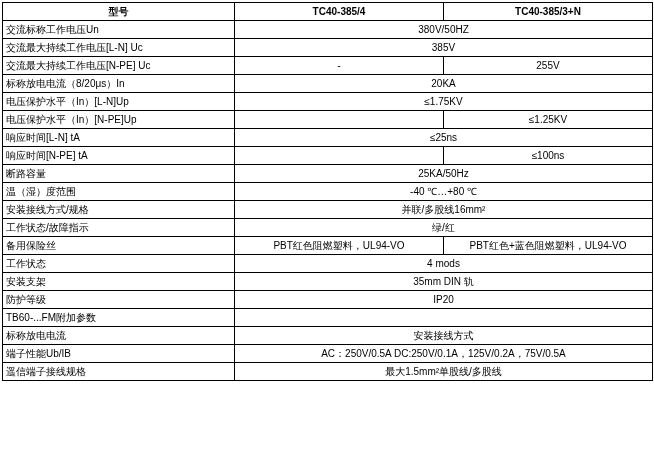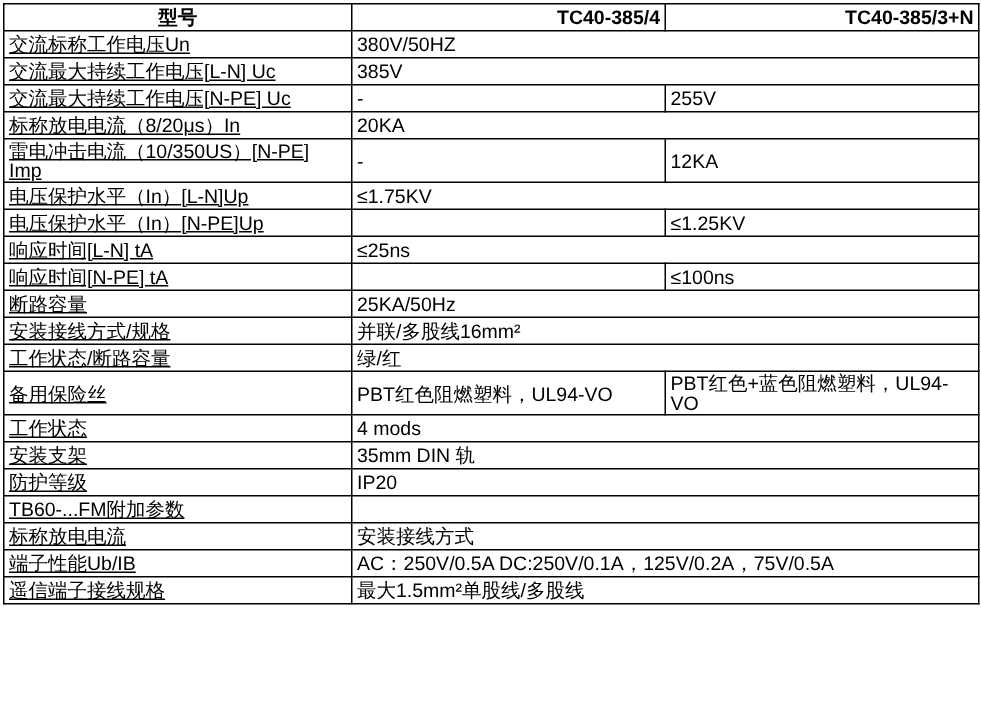--- a/index.html
+++ b/index.html
@@ -19,38 +19,37 @@
     background: #ffffff;
   }
   table.spec {
     border-collapse: collapse;
     width: 650px;
     margin: 2px 0 0 2px;
     table-layout: fixed;
   }
   table.spec td {
     border: 1px solid #000000;
-    font-size: 13px;
+    font-size: 10px;
     line-height: 13px;
     padding: 1px 3px;
     height: 18px;
     vertical-align: middle;
     box-sizing: border-box;
   }
   td.label {
     text-align: left;
     width: 232px;
     padding-left: 4px;
-    text-decoration: underline;
   }
   td.val {
-    text-align: left;
+    text-align: center;
   }
   td.head {
-    text-align: right;
+    text-align: center;
     font-weight: bold;
     font-size: 12px;
     height: 24px;
   }
   td.headlabel {
     text-align: center;
     font-weight: bold;
     font-size: 12px;
     height: 24px;
   }
@@ -87,25 +86,20 @@
         <td class="val">-</td>
         <td class="val">255V</td>
       </tr>
 
       <tr>
         <td class="label">标称放电电流（8/20μs）In</td>
         <td class="val" colspan="2">20KA</td>
       </tr>
 
 
-      <tr>
-        <td class="label">雷电冲击电流（10/350US）[N-PE] Imp</td>
-        <td class="val">-</td>
-        <td class="val">12KA</td>
-      </tr>
 
       <tr>
         <td class="label">电压保护水平（In）[L-N]Up</td>
         <td class="val" colspan="2">≤1.75KV</td>
       </tr>
 
       <tr>
         <td class="label">电压保护水平（In）[N-PE]Up</td>
         <td class="val"></td>
         <td class="val">≤1.25KV</td>
@@ -121,28 +115,32 @@
         <td class="val"></td>
         <td class="val">≤100ns</td>
       </tr>
 
 
       <tr>
         <td class="label">断路容量</td>
         <td class="val" colspan="2">25KA/50Hz</td>
       </tr>
 
+      <tr>
+        <td class="label">温（湿）度范围</td>
+        <td class="val" colspan="2">-40 ℃…+80 ℃</td>
+      </tr>
 
       <tr>
         <td class="label">安装接线方式/规格</td>
         <td class="val" colspan="2">并联/多股线16mm²</td>
       </tr>
 
       <tr>
-        <td class="label">工作状态/断路容量</td>
+        <td class="label">工作状态/故障指示</td>
         <td class="val" colspan="2">绿/红</td>
       </tr>
 
       <tr>
         <td class="label">备用保险丝</td>
         <td class="val">PBT红色阻燃塑料，UL94-VO</td>
         <td class="val">PBT红色+蓝色阻燃塑料，UL94-VO</td>
       </tr>
 
       <tr>

